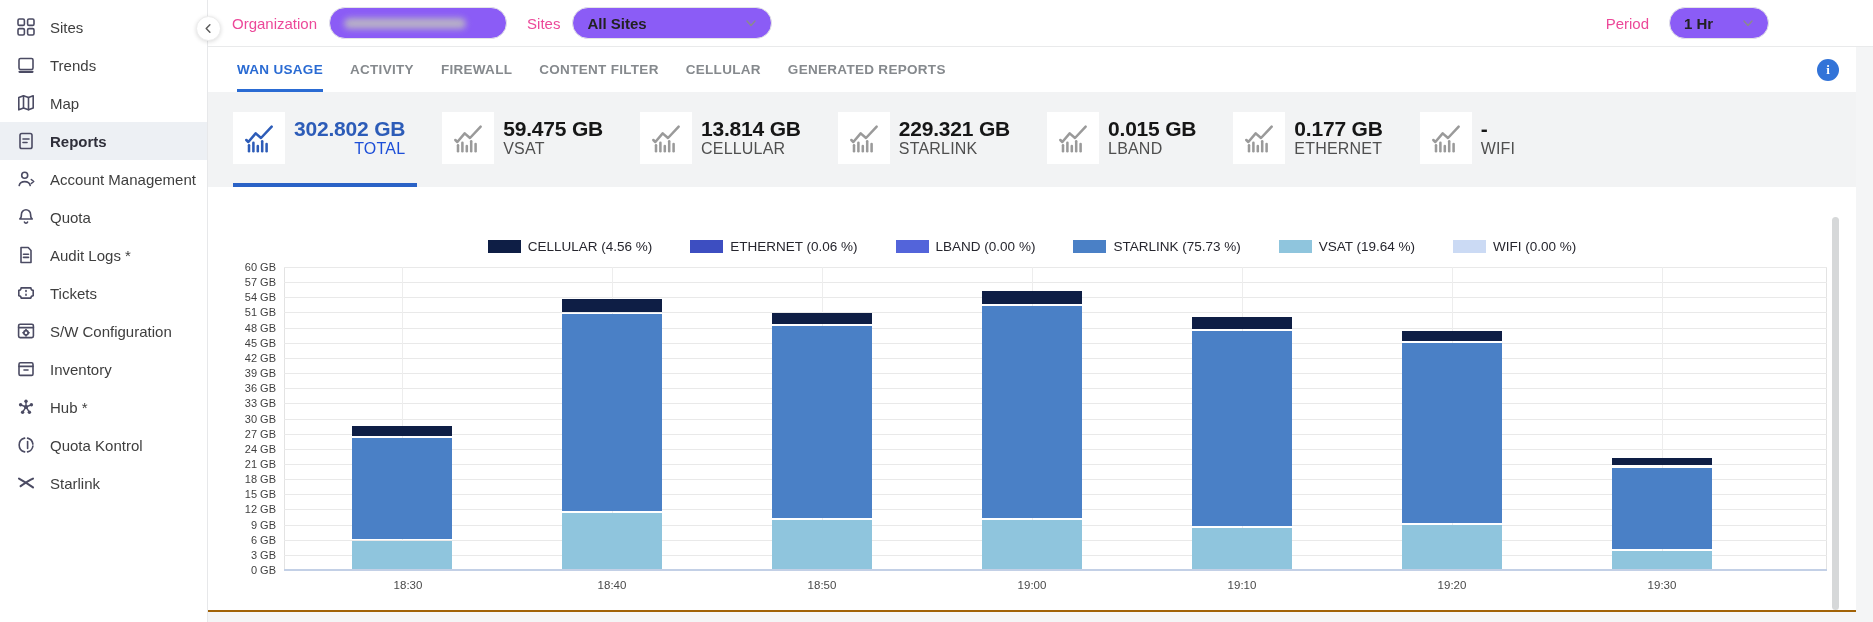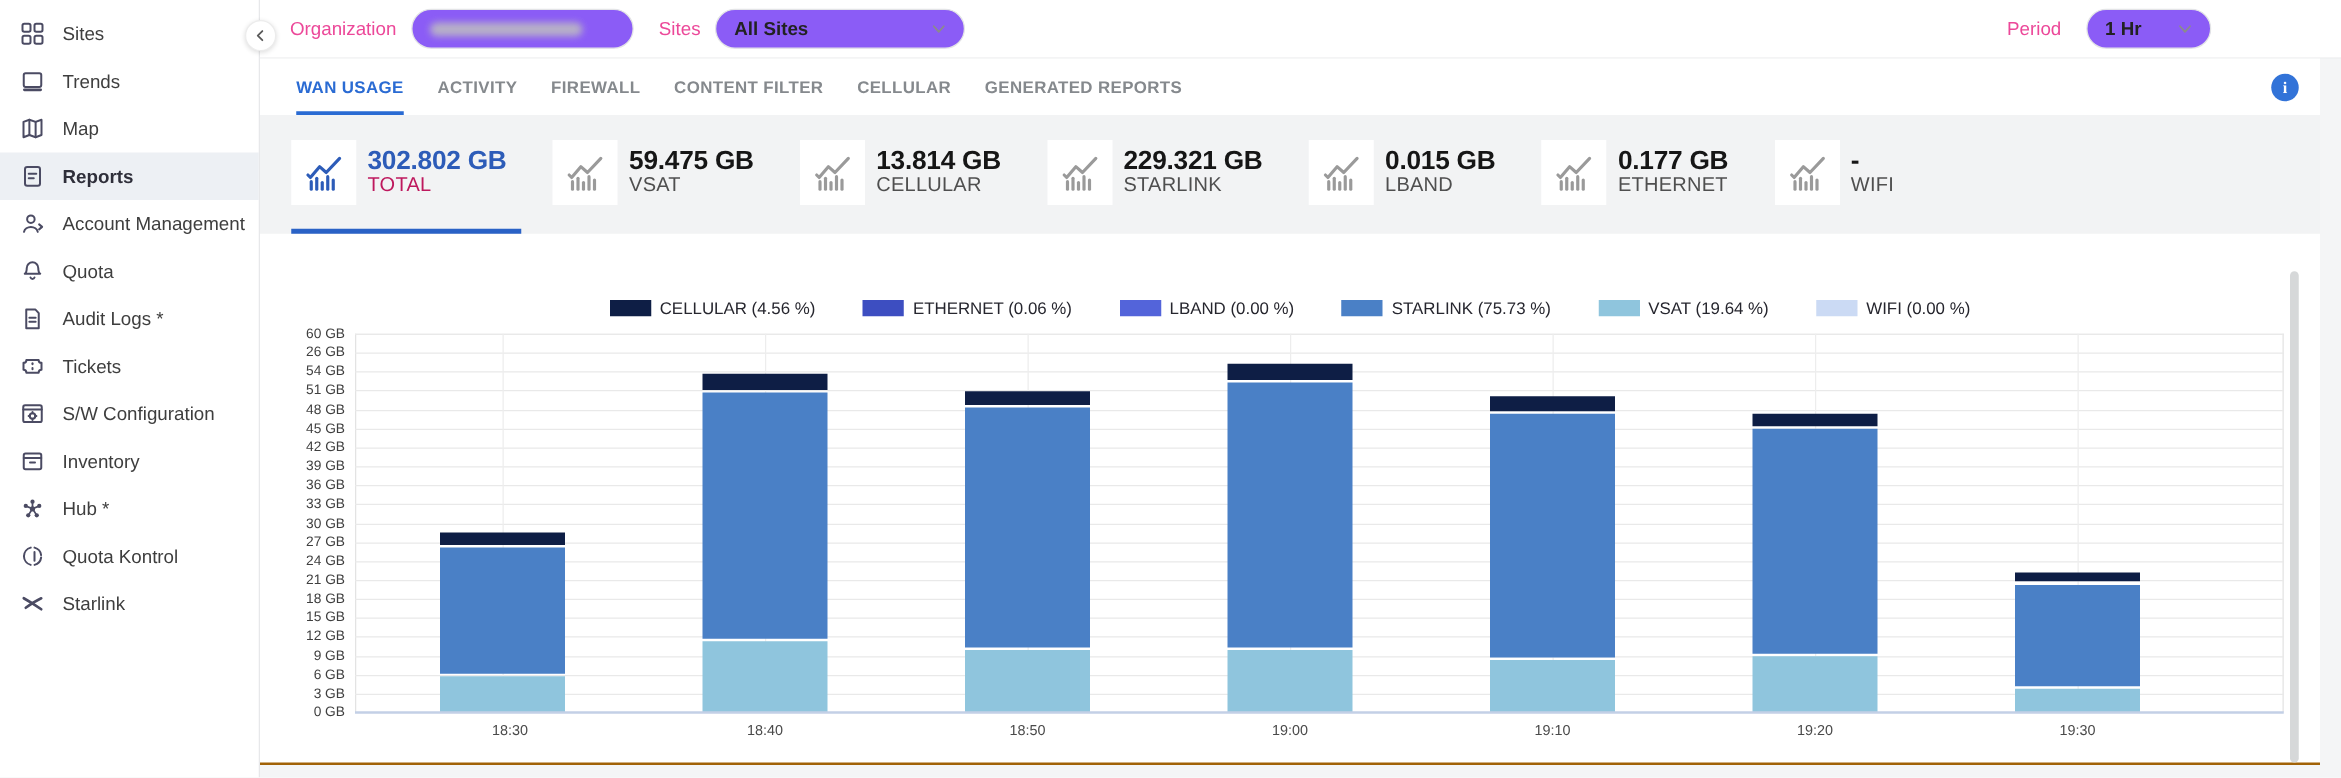--- a/index.html
+++ b/index.html
@@ -45,21 +45,21 @@
   .stats { height:95px; background:#f2f3f4; display:flex; align-items:stretch; gap:25px; padding-left:25px; }
   .stat-card { display:flex; align-items:center; gap:9px; padding-right:12px; border-bottom:4px solid transparent; cursor:pointer; }
   .stat-card.active { border-bottom-color:#2a62c6; }
   .icon-box { width:52px; height:52px; background:#fff; display:flex; align-items:center; justify-content:center; color:#9a9a9a; }
   .stat-card.active .icon-box { color:#2d5cb8; }
   .icon-box svg { width:32px; height:32px; }
   .stat-text { display:flex; flex-direction:column; line-height:1.12; }
   .stat-val { font-size:21px; font-weight:bold; color:#161616; letter-spacing:-.2px; }
   .stat-lab { font-size:16px; color:#4f4f4f; letter-spacing:.2px; }
   .stat-card.active .stat-val { color:#2d5cb8; }
-  .stat-card.active .stat-lab { color:#be185d; }
+  .stat-card.active .stat-lab { color:#1d4ed8;text-align:right; }
 
   
   .chart-section { position:relative; }
   .legend { display:flex; justify-content:center; gap:38px; padding-top:52px; }
   .legend-item { display:flex; align-items:center; gap:7px; cursor:pointer; }
   .legend-swatch { width:33px; height:13px; }
   .legend-label { font-size:13.5px; color:#26262e; }
   .chart { position:relative; height:335px; margin-top:13px; }
   .gridline-h { position:absolute; height:1px; background:#e9e9e9; }
   .gridline-v { position:absolute; width:1px; background:#ededed; }
@@ -459,21 +459,21 @@
               <div class="ytick" style="left: 28px; top: 90.9px;">42 GB</div>
               <div class="gridline-h" style="left: 76px; width: 1543px; top: 75.75px;"></div>
               <div class="ytick" style="left: 28px; top: 75.75px;">45 GB</div>
               <div class="gridline-h" style="left: 76px; width: 1543px; top: 60.6px;"></div>
               <div class="ytick" style="left: 28px; top: 60.6px;">48 GB</div>
               <div class="gridline-h" style="left: 76px; width: 1543px; top: 45.45px;"></div>
               <div class="ytick" style="left: 28px; top: 45.45px;">51 GB</div>
               <div class="gridline-h" style="left: 76px; width: 1543px; top: 30.3px;"></div>
               <div class="ytick" style="left: 28px; top: 30.3px;">54 GB</div>
               <div class="gridline-h" style="left: 76px; width: 1543px; top: 15.15px;"></div>
-              <div class="ytick" style="left: 28px; top: 15.15px;">26 GB</div>
+              <div class="ytick" style="left: 28px; top: 15.15px;">57 GB</div>
               <div class="gridline-h" style="left: 76px; width: 1543px; top: 0px;"></div>
               <div class="ytick" style="left: 28px; top: 0px;">60 GB</div>
               <div class="gridline-v" style="left: 194px; top: 0px; height: 303px;"></div>
               <div class="bar-seg" style="left: 144px; width: 100px; top: 273.71px; height: 29.29px; background: rgb(143, 197, 221);"></div>
               <div class="bar-seg" style="left: 144px; width: 100px; top: 170.71px; height: 101px; background: rgb(74, 128, 198);"></div>
               <div class="bar-seg" style="left: 144px; width: 100px; top: 158.61px; height: 10.1px; background: rgb(14, 30, 69);"></div>
               <div class="xtick" style="left: 200px; top: 312px;">18:30</div>
               <div class="gridline-v" style="left: 404px; top: 0px; height: 303px;"></div>
               <div class="bar-seg" style="left: 354px; width: 100px; top: 246.44px; height: 56.56px; background: rgb(143, 197, 221);"></div>
               <div class="bar-seg" style="left: 354px; width: 100px; top: 47.49px; height: 196.95px; background: rgb(74, 128, 198);"></div>

